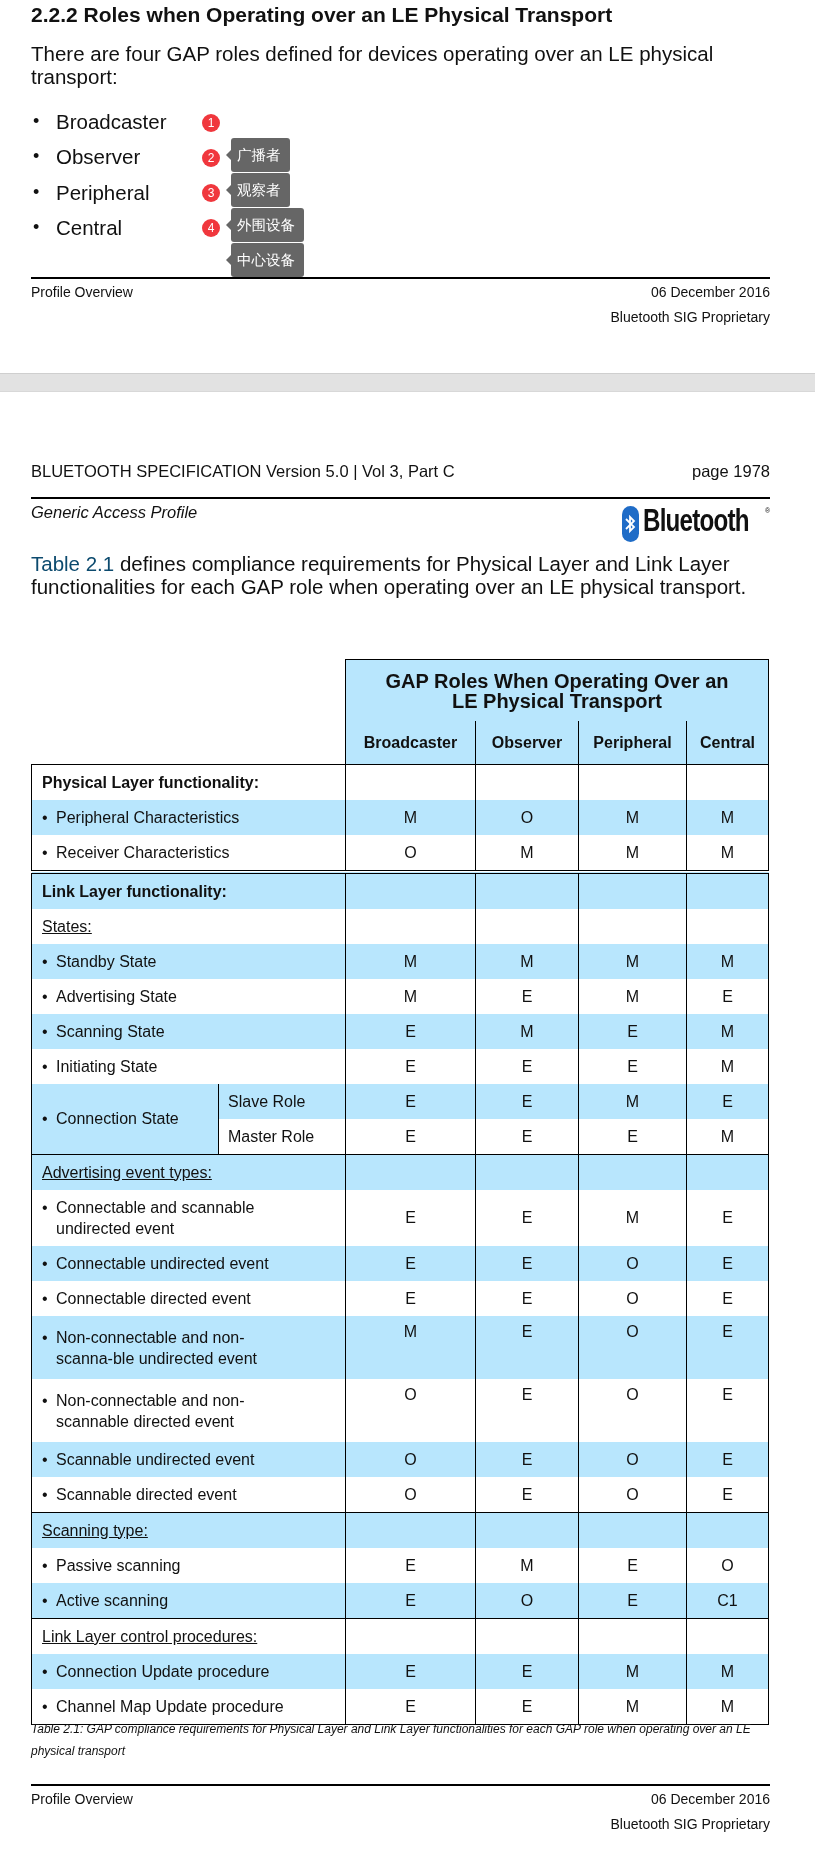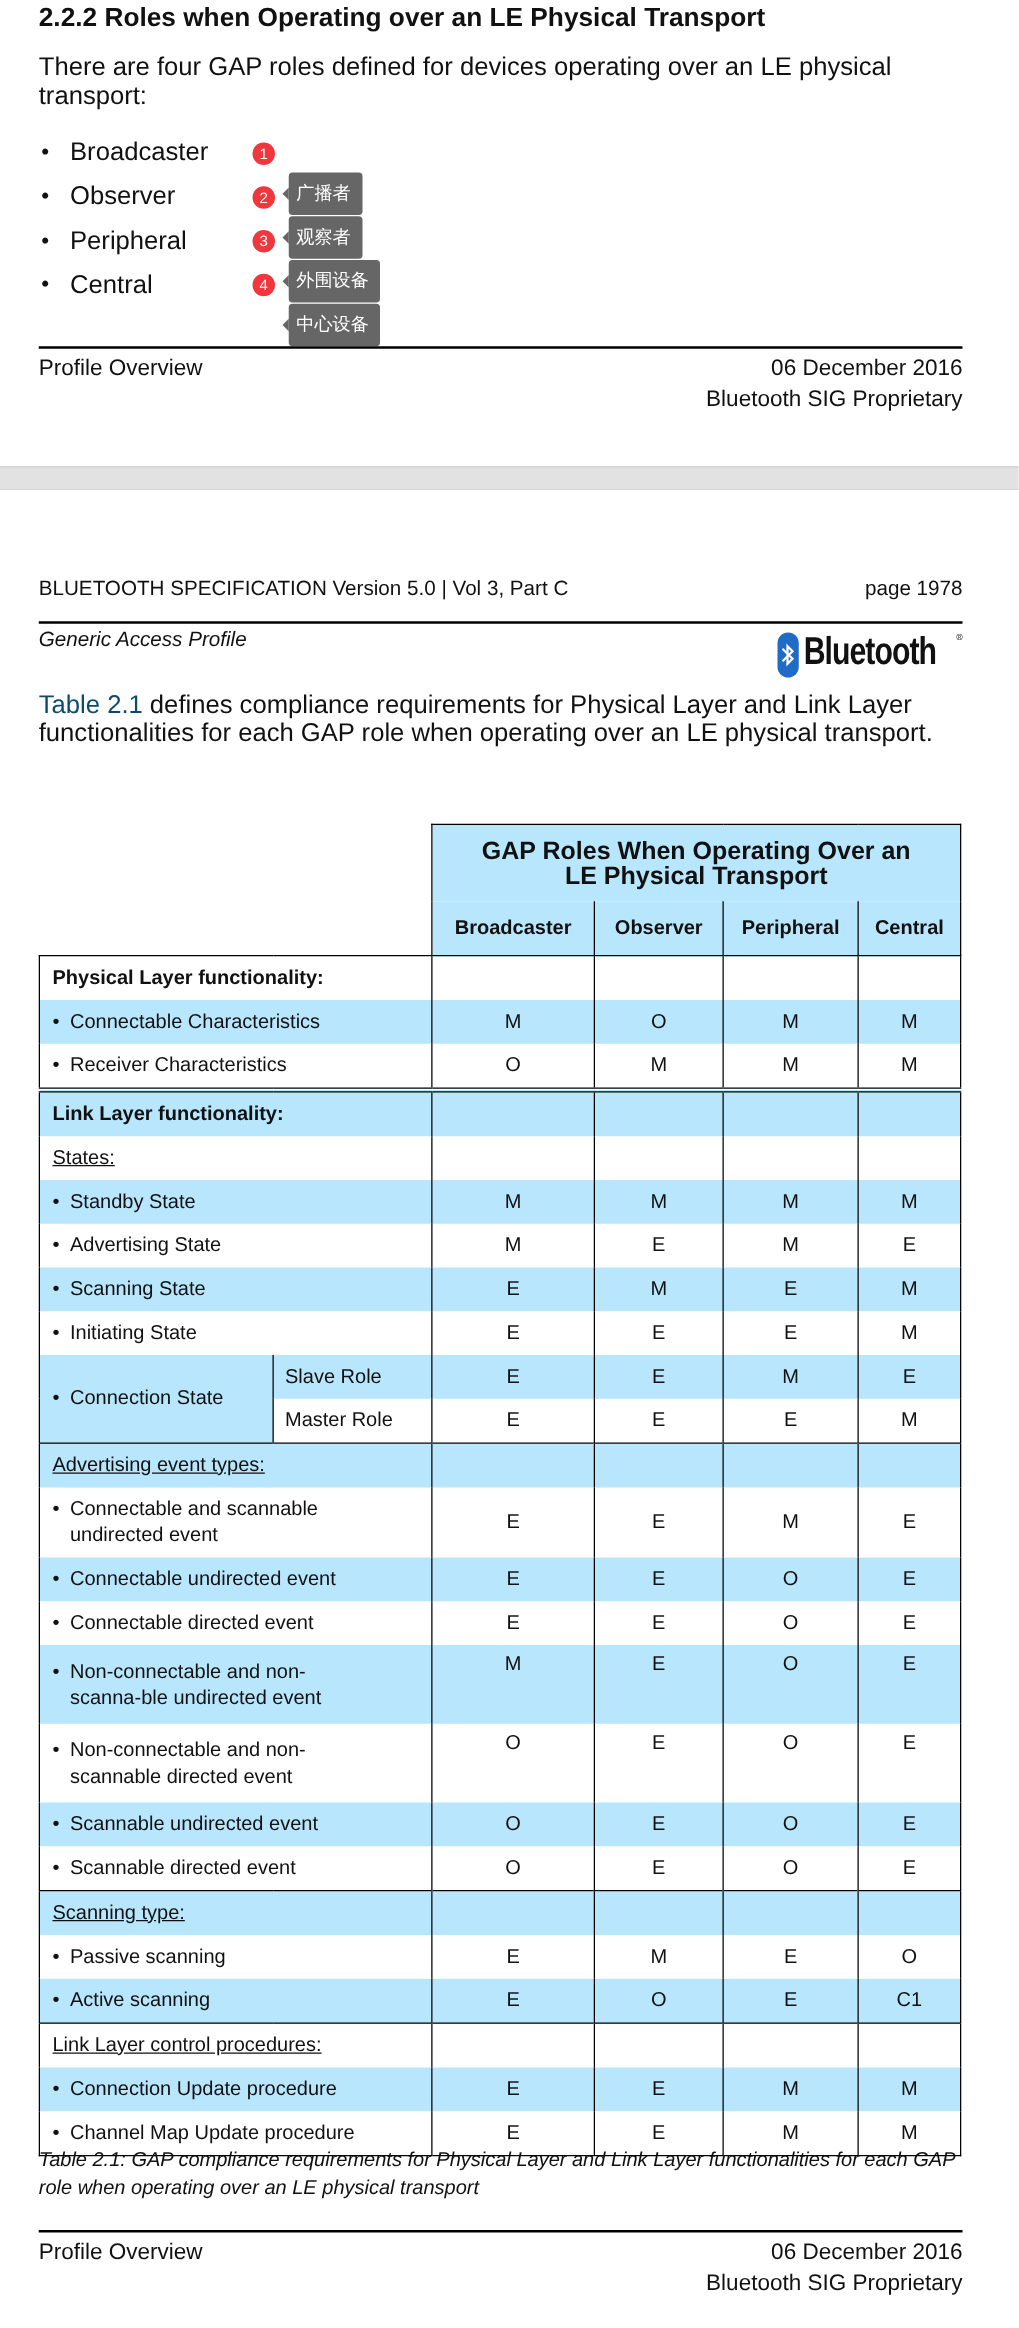--- a/index.html
+++ b/index.html
@@ -10,21 +10,21 @@
   .para { left:31px; font-size:20.5px; line-height:23px; }
   .li-bullet { position:absolute; left:33px; font-size:18px; }
   .li-text { position:absolute; left:56px; font-size:20.5px; }
   .anno-num { position:absolute; left:202px; width:18px; height:18px; border-radius:50%;
               background:#f0373d; color:#fff; font-size:12px; line-height:18px; text-align:center; }
   .anno-tag { position:absolute; left:231px; height:34px; background:#666666; color:#fff;
               border-radius:3px; font-family:"DejaVu Sans", sans-serif; font-size:14.5px; line-height:34px; padding:0 9px 0 6px;margin-top:32px; }
   .anno-tag::before { content:""; position:absolute; left:-5px; top:12px; border-right:5px solid #666666;
                       border-top:5px solid transparent; border-bottom:5px solid transparent; }
   .rule { position:absolute; left:31px; width:739px; height:1.5px; background:#000; }
-  .small { font-size:18px; }
+  .small { font-size:14px; }
   .gap { position:absolute; left:0; top:373px; width:815px; height:17px; background:#e2e2e2;
          border-top:1px solid #cfcfcf; border-bottom:1px solid #d8d8d8; }
   .link { color:#0c4a6e; }
   
   table.gap-tbl { position:absolute; left:31px; top:659px; border-collapse:collapse; table-layout:fixed;
                   font-size:16px; }
   .gap-tbl td { padding:0; height:35px; vertical-align:middle; }
   .gap-tbl .v { text-align:center; border-left:1.5px solid #000; }
   .gap-tbl .blue td { background:#b8e6fd; }
   .gap-tbl .hdr-title { background:#b8e6fd; text-align:center; font-weight:bold; font-size:20px; line-height:20px;
@@ -36,21 +36,21 @@
   .gap-tbl .sec { font-weight:bold; padding-left:10px;margin-top:12px; }
   .gap-tbl .sub { text-decoration:underline; padding-left:10px; }
   .gap-tbl tr.two td { height:56px; }
   .gap-tbl tr.two .lbl { white-space:normal; line-height:21px; }
   .gap-tbl tr.top .v { vertical-align:top; padding-top:7px; }
   .gap-tbl .edge-l { border-left:1.5px solid #000; }
   .gap-tbl .edge-r { border-right:1.5px solid #000; }
   .gap-tbl tr.bt td { border-top:1.5px solid #000; }
   .gap-tbl tr.dbl td { border-top:4px double #000; }
   .gap-tbl tr.last td { border-bottom:1.5px solid #000; }
-  .caption { left:31px; top:1718px; font-size:16px; font-style:italic; line-height:22px; white-space:normal; width:745px; }
+  .caption { left:31px; top:1718px; font-size:12px; font-style:italic; line-height:22px; white-space:normal; width:745px; }
   .bt-logo { position:absolute; left:622px; top:506px; width:17px; height:36px; border-radius:9px; background:#1f6cc7; }
   .bt-logo svg { position:absolute; left:3px; top:8px; }
   .bt-word { position:absolute; left:643px; top:503px; font-size:31px; font-weight:bold; letter-spacing:-1px; transform:scaleX(0.78); transform-origin:left top; }
   .bt-reg { position:absolute; left:765px; top:507px; font-size:7px; }
 </style>
 </head>
 <body>
 
 <div class="abs h2">2.2.2  Roles when Operating over an LE Physical Transport</div>
 <div class="abs para" style="top:42px">There are four GAP roles defined for devices operating over an LE physical</div>
@@ -135,21 +135,21 @@
     <td class="hdr-col edge-r">Central</td>
   </tr>
   <tr class="bt">
     <td colspan="2" class="sec edge-l">Physical Layer functionality:</td>
     <td class="v"></td>
         <td class="v"></td>
         <td class="v"></td>
         <td class="v edge-r"></td>
   </tr>
   <tr class="blue">
-    <td colspan="2" class="lbl edge-l"><span class="b">•</span><span>Connectable Characteristics</span></td>
+    <td colspan="2" class="lbl edge-l"><span class="b">•</span><span>Peripheral Characteristics</span></td>
     <td class="v">M</td>
         <td class="v">O</td>
         <td class="v">M</td>
         <td class="v edge-r">M</td>
   </tr>
   <tr>
     <td colspan="2" class="lbl edge-l"><span class="b">•</span><span>Receiver Characteristics</span></td>
     <td class="v">O</td>
         <td class="v">M</td>
         <td class="v">M</td>

